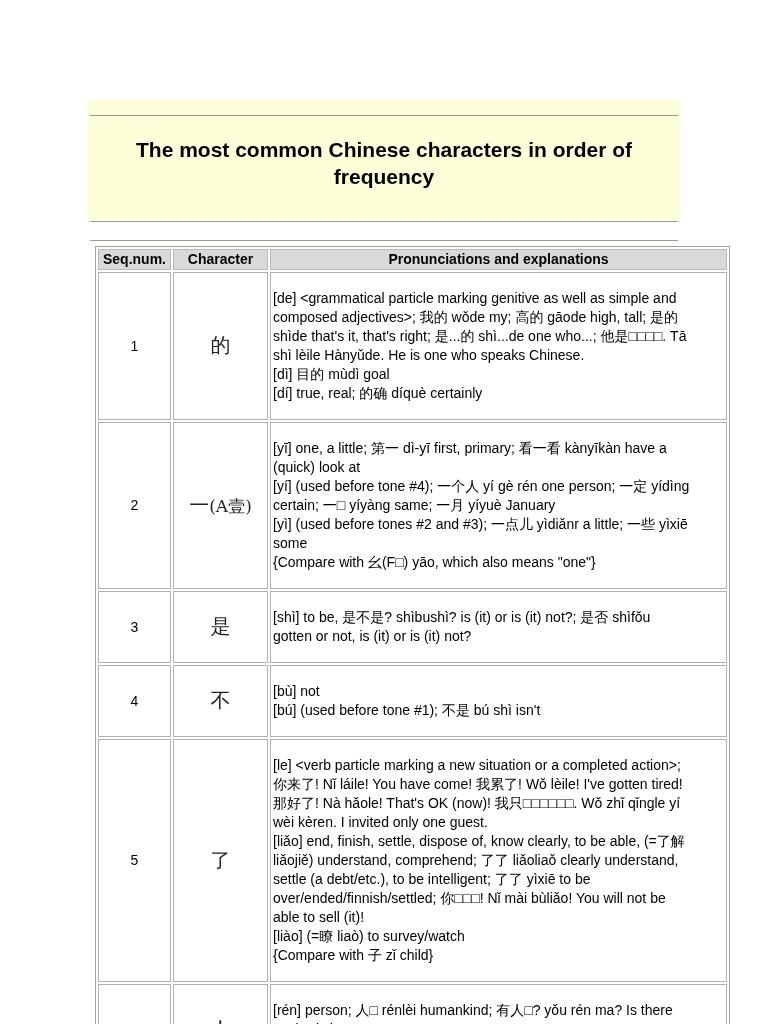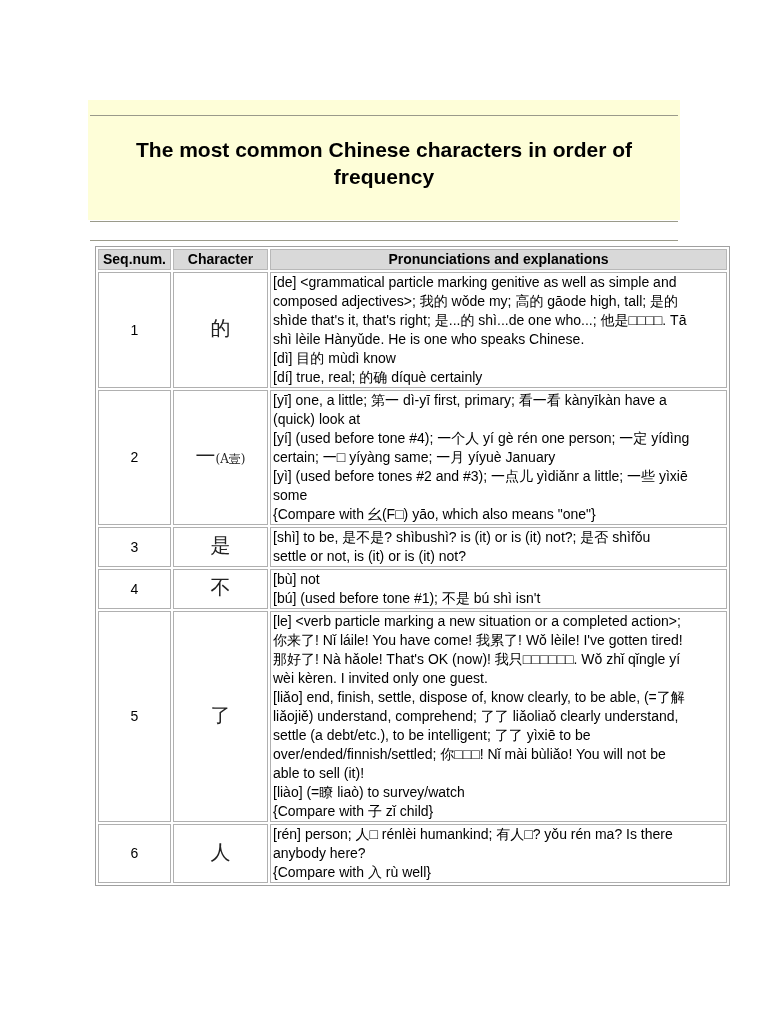--- a/index.html
+++ b/index.html
@@ -29,25 +29,25 @@
     border-collapse: separate; border-spacing: 2px;
     border: 1px solid #a0a0a0; background: #ffffff;
     font-size: 14px; line-height: 19px;
   }
   table.freq th {
     background: #d9d9d9; border: 1px solid #b8b8b8;
     font-weight: bold; font-size: 14px; height: 19px; padding: 0 3px;
     text-align: center;
   }
   table.freq td {
-    border: 1px solid #b0b0b0; padding: 0 2px; vertical-align: middle;
+    border: 1px solid #b0b0b0; padding: 16px 2px; vertical-align: middle;
   }
   td.seq { width: 67px; text-align: center; }
   td.char { width: 89px; text-align: center; font-family: "DejaVu Serif", serif; font-size: 20px; color: #222; }
-  td.char .alt { font-size: 12px; }
+  td.char .alt { font-size: 17px; }
   td.expl { text-align: left; }
   .line { display: block; }
 </style>
 </head>
 <body>
 
 <div class="title-box">
   <div class="rule r1"></div>
   <h1>The most common Chinese characters in order of frequency</h1>
   <div class="rule r2"></div>
@@ -64,21 +64,21 @@
   </thead>
   <tbody id="tbody">
       <tr>
         <td class="seq">1</td>
         <td class="char"><span>的</span><span class="alt"></span></td>
         <td class="expl">
           <span class="line">[de] &lt;grammatical particle marking genitive as well as simple and</span>
           <span class="line">composed adjectives&gt;; 我的 wǒde my; 高的 gāode high, tall; 是的</span>
           <span class="line">shìde that's it, that's right; 是...的 shì...de one who...; 他是□□□□. Tā</span>
           <span class="line">shì lèile Hànyǔde. He is one who speaks Chinese.</span>
-          <span class="line">[dì] 目的 mùdì know</span>
+          <span class="line">[dì] 目的 mùdì goal</span>
           <span class="line">[dí] true, real; 的确 díquè certainly</span>
         </td>
       </tr>
       <tr>
         <td class="seq">2</td>
         <td class="char"><span>一</span><span class="alt">(A壹)</span></td>
         <td class="expl">
           <span class="line">[yī] one, a little; 第一 dì-yī first, primary; 看一看 kànyīkàn have a</span>
           <span class="line">(quick) look at</span>
           <span class="line">[yí] (used before tone #4); 一个人 yí gè rén one person; 一定 yídìng</span>
@@ -86,21 +86,21 @@
           <span class="line">[yì] (used before tones #2 and #3); 一点儿 yìdiǎnr a little; 一些 yìxiē</span>
           <span class="line">some</span>
           <span class="line">{Compare with 幺(F□) yāo, which also means "one"}</span>
         </td>
       </tr>
       <tr>
         <td class="seq">3</td>
         <td class="char"><span>是</span><span class="alt"></span></td>
         <td class="expl">
           <span class="line">[shì] to be, 是不是? shìbushì? is (it) or is (it) not?; 是否 shìfǒu</span>
-          <span class="line">settle or not, is (it) or is (it) not?</span>
+          <span class="line">gotten or not, is (it) or is (it) not?</span>
         </td>
       </tr>
       <tr>
         <td class="seq">4</td>
         <td class="char"><span>不</span><span class="alt"></span></td>
         <td class="expl">
           <span class="line">[bù] not</span>
           <span class="line">[bú] (used before tone #1); 不是 bú shì isn't</span>
         </td>
       </tr>

